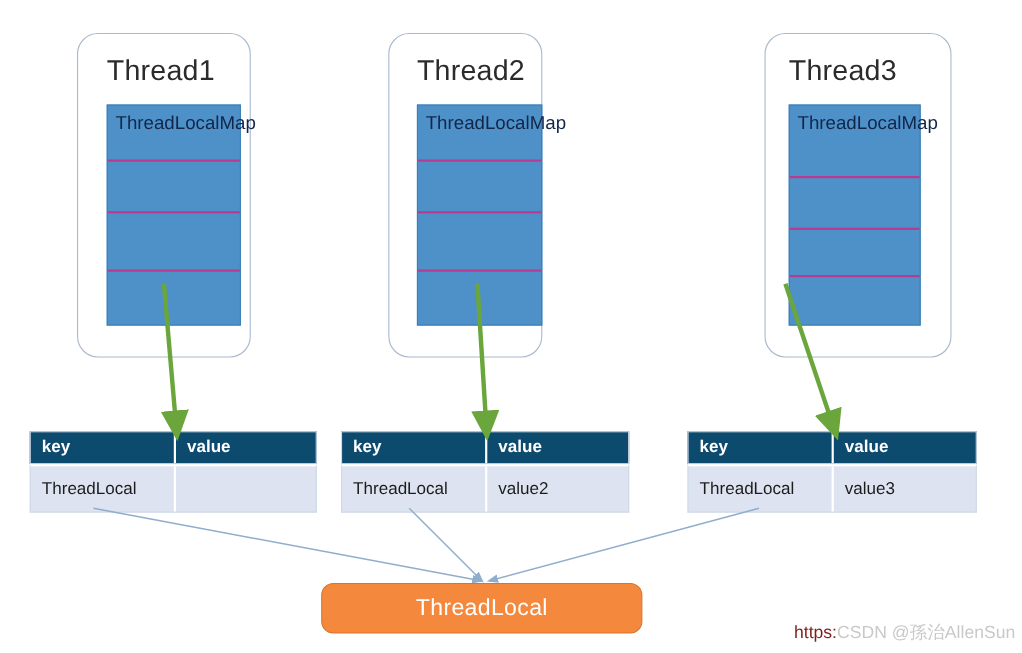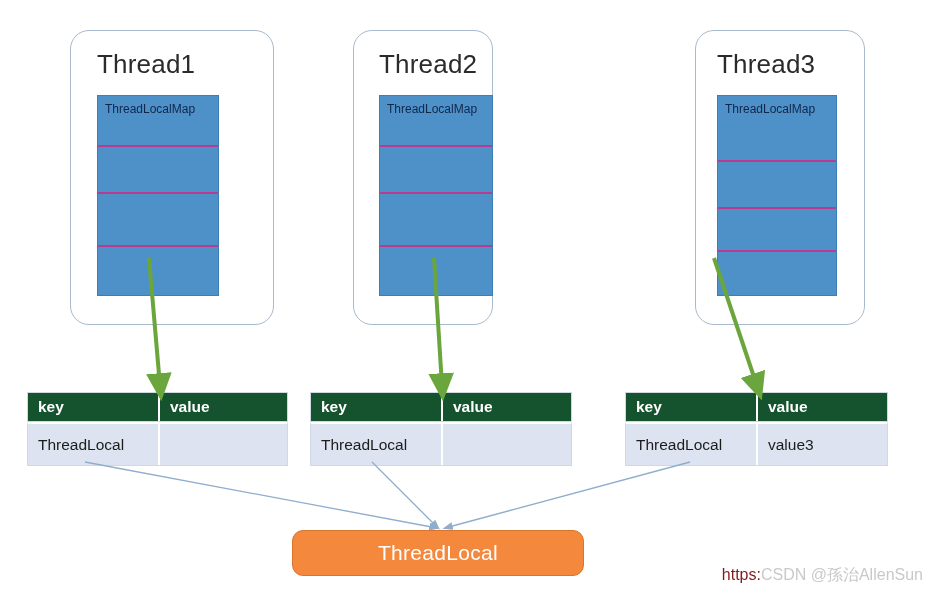--- a/index.html
+++ b/index.html
@@ -35,40 +35,40 @@
   .map-box {
     position: absolute;
     box-sizing: border-box;
     background: #4e90c8;
     border: 1px solid #3d7fb4;
   }
   .map-label {
     position: absolute;
     left: 7px;
     top: 6px;
-    font-size: 12px;
+    font-size: 17px;
     color: #12264a;
     white-space: nowrap;
   }
   .map-divider {
     position: absolute;
     left: 0;
     right: 0;
     height: 1.6px;
     background: #b93a8e;
   }
   
   .kv-table {
     position: absolute;
     box-sizing: border-box;
   }
   .kv-head {
     display: flex;
     height: 28px;
-    background: #14532d;
+    background: #0c4a6e;
     border: 1px solid #cfd9e6;
   }
   .kv-body {
     display: flex;
     height: 41px;
     background: #dde3f0;
     border: 1px solid #cfd9e6;
     border-top: 2px solid #ffffff;
   }
   .kv-head .cell-key, .kv-head .cell-val {
@@ -126,21 +126,21 @@
   }
   #watermark .wm-url {
     color: #7f1d1d;
   }
 </style>
 </head>
 <body>
 
 <div id="canvas">
 
-  <div class="thread-card" id="thread-card-0" style="left: 70px; top: 30px; width: 204px; height: 295px;">
+  <div class="thread-card" id="thread-card-0" style="left: 70px; top: 30px; width: 158px; height: 295px;">
     <div class="thread-title" id="thread-title-0" style="left: 26px; top: 18px;">Thread1</div>
     <div class="map-box" id="map-box-0" style="left: 26px; top: 64px; width: 122px; height: 201px;">
       <div class="map-label">ThreadLocalMap</div>
       <div class="map-divider" style="top:49px"></div>
       <div class="map-divider" style="top:96px"></div>
       <div class="map-divider" style="top:149px"></div>
     </div>
   </div>
 
   <div class="thread-card" id="thread-card-1" style="left: 353px; top: 30px; width: 140px; height: 295px;">
@@ -173,20 +173,21 @@
     </div>
   </div>
 
   <div class="kv-table" id="kv-table-1" style="left: 310px; top: 392px; width: 262px;">
     <div class="kv-head">
       <div class="cell-key" style="width: 132px; flex: 0 0 auto;">key</div>
       <div class="cell-val" style="flex: 1 1 auto;">value</div>
     </div>
     <div class="kv-body">
       <div class="cell-key" style="width: 132px; flex: 0 0 auto;">ThreadLocal</div>
+      <div class="cell-val" style="flex: 1 1 auto;">value2</div>
     </div>
   </div>
 
   <div class="kv-table" id="kv-table-2" style="left: 625px; top: 392px; width: 263px;">
     <div class="kv-head">
       <div class="cell-key" style="width: 132px; flex: 0 0 auto;">key</div>
       <div class="cell-val" style="flex: 1 1 auto;">value</div>
     </div>
     <div class="kv-body">
       <div class="cell-key" style="width: 132px; flex: 0 0 auto;">ThreadLocal</div>

